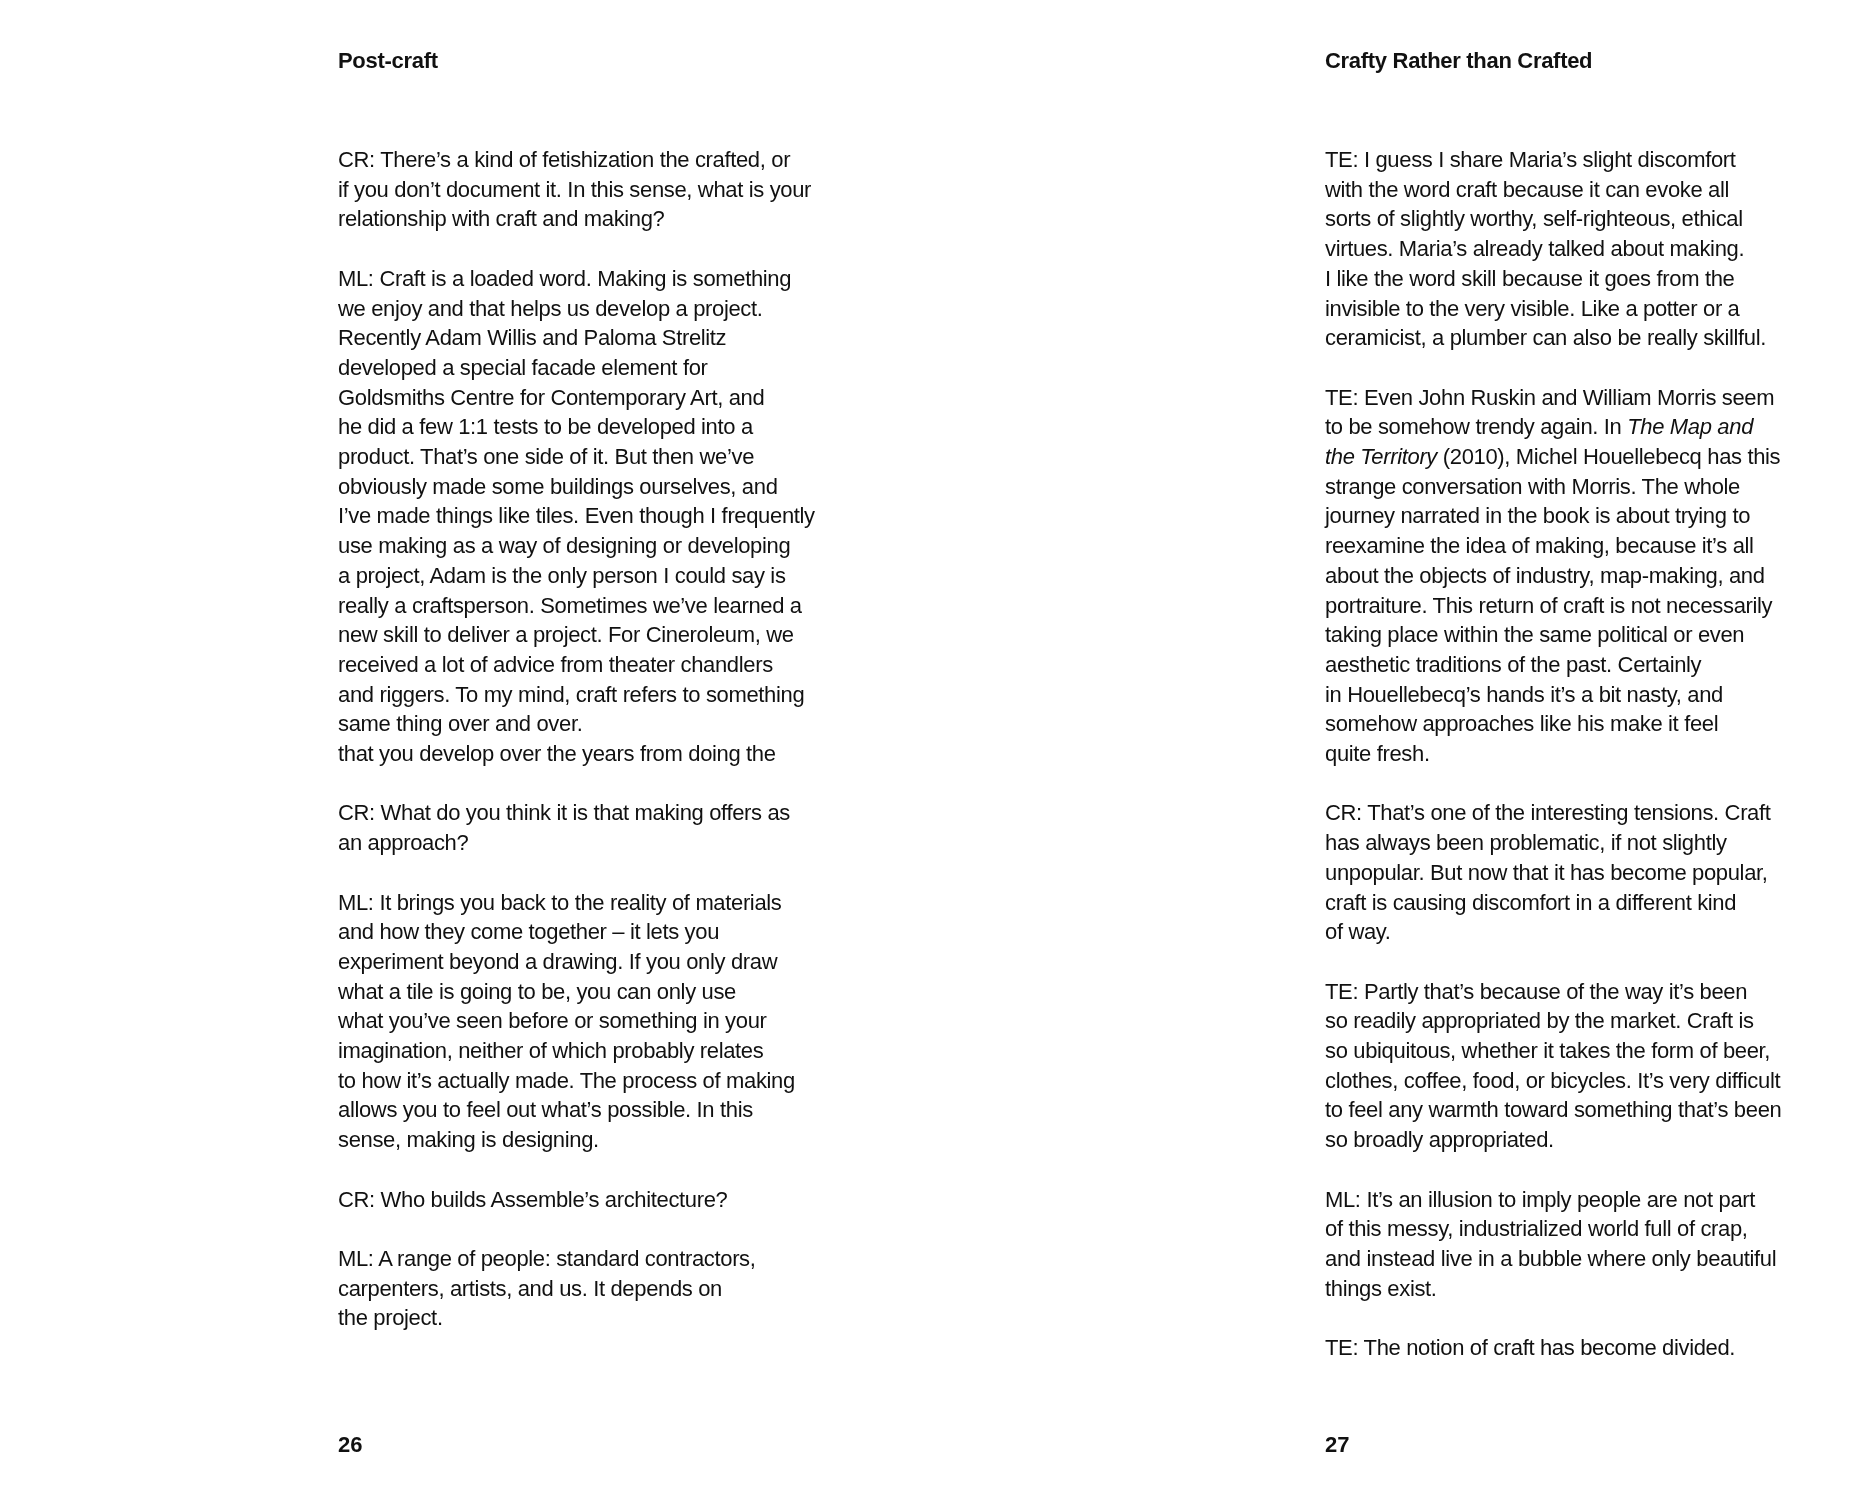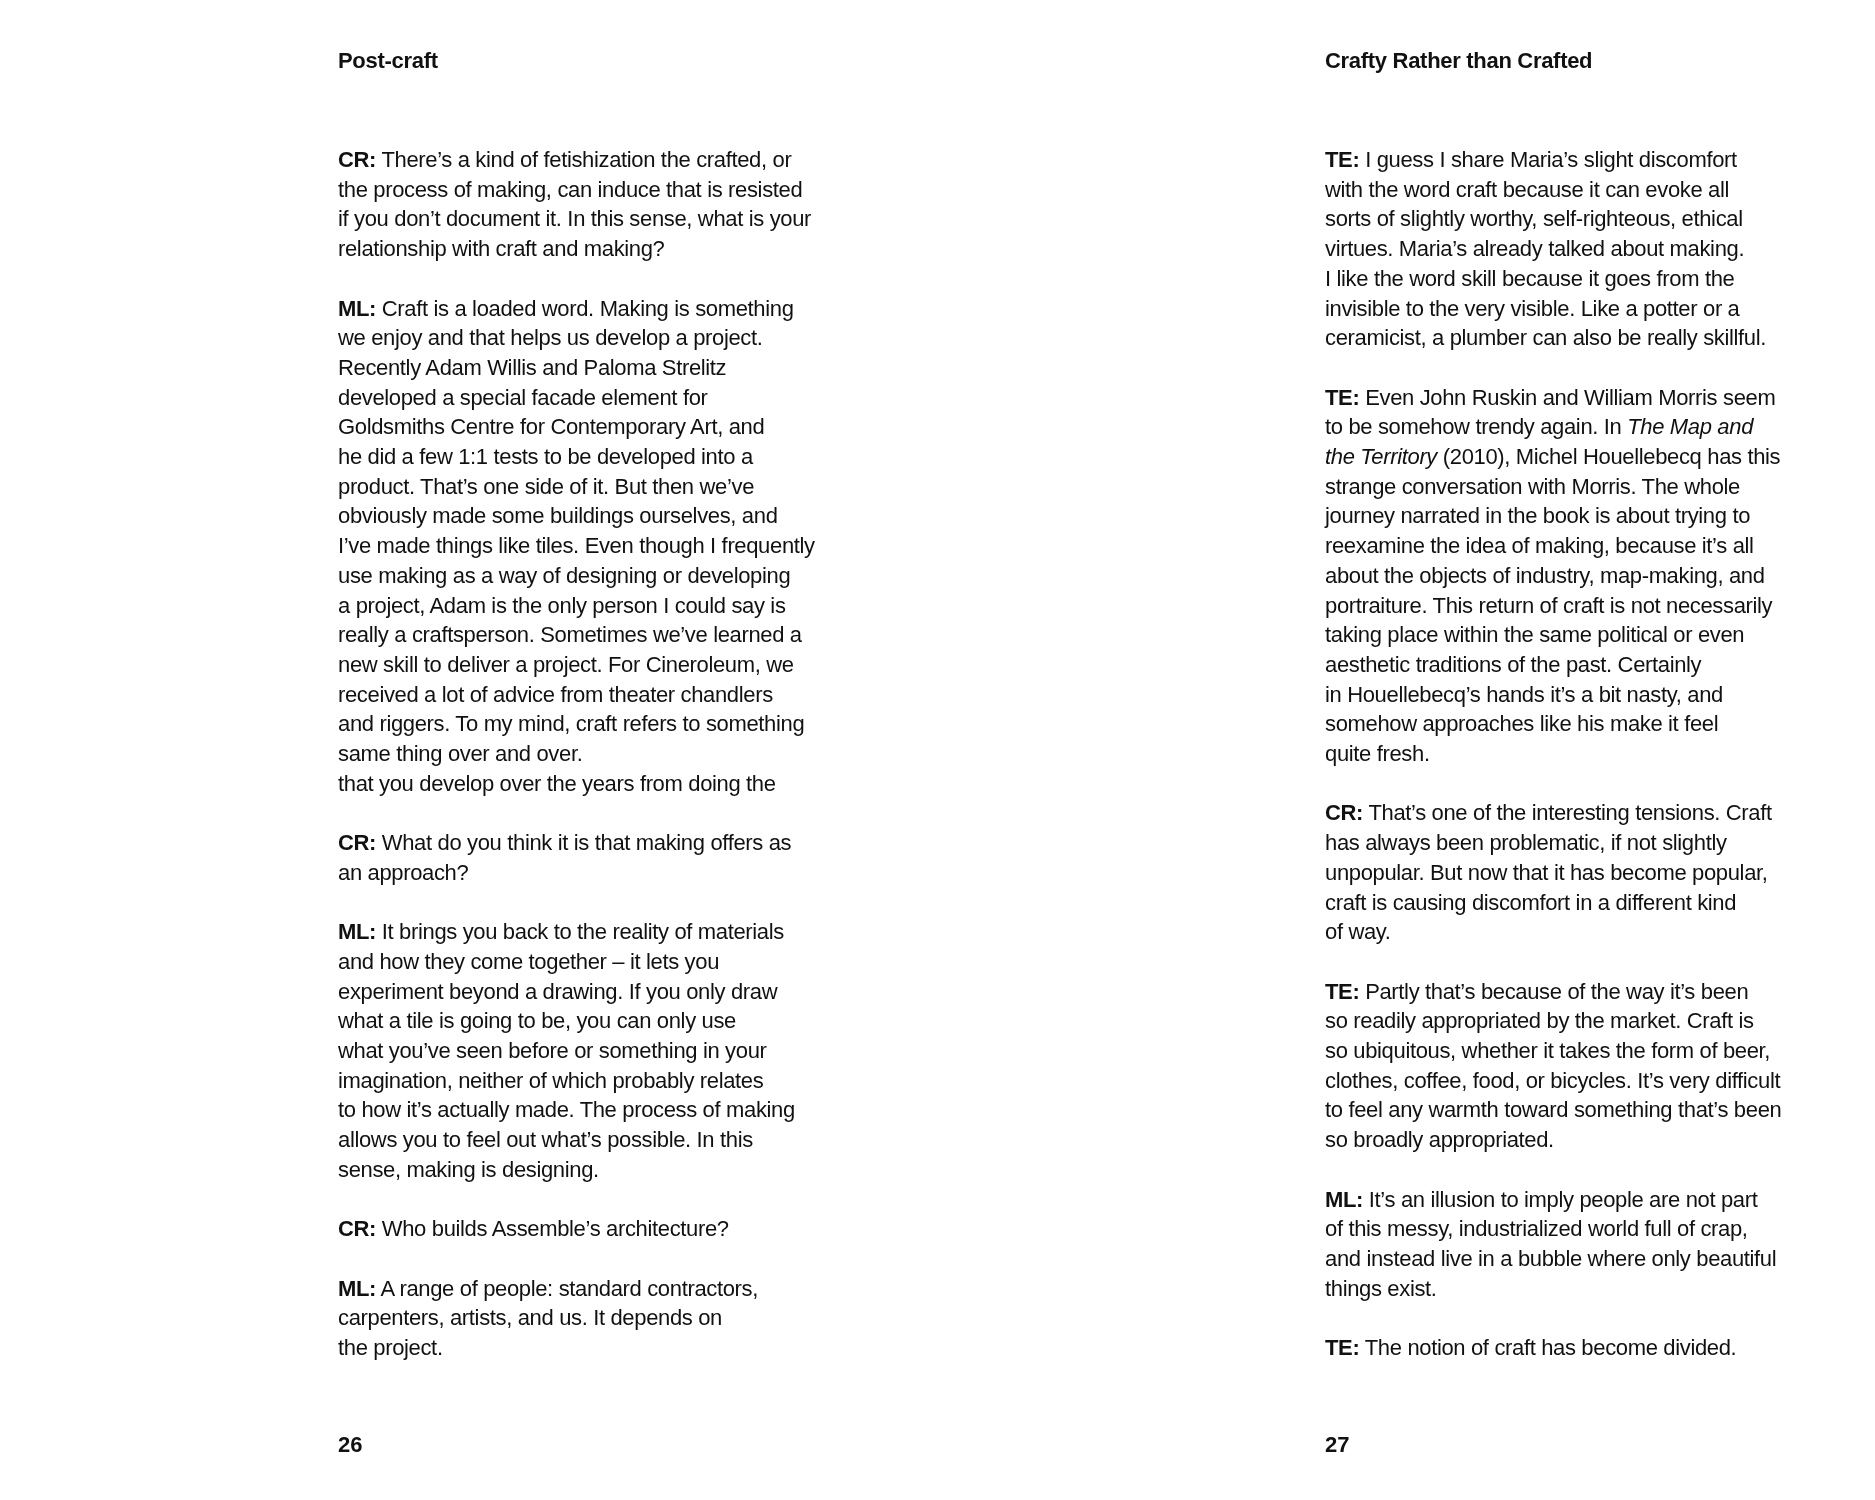--- a/index.html
+++ b/index.html
@@ -41,41 +41,40 @@
       margin: 0 0 29.7px 0;
       font-size: 22px;
       line-height: 29.7px;
       letter-spacing: -0.35px;
     }
     .line {
       display: block;
       white-space: nowrap;
     }
     .speaker {
-      font-weight: bold;
+      font-weight: normal;
     }
     .page-number {
       position: absolute;
       top: 1432px;
       left: 0;
       font-size: 22px;
       font-weight: bold;
     }
     em { font-style: italic; }
   </style>
 </head>
 <body>
 
 <div class="page page-left">
   <div class="running-head">Post-craft</div>
   <div class="body-text">
 
     <p class="para">
       <span class="line"><span class="speaker">CR:</span><span> There’s a kind of fetishization the crafted, or</span></span>
-      <span class="line">the process of making, can induce that is resisted</span>
       <span class="line">if you don’t document it. In this sense, what is your</span>
       <span class="line">relationship with craft and making?</span>
     </p>
 
     <p class="para">
       <span class="line"><span class="speaker">ML:</span><span> Craft is a loaded word. Making is something</span></span>
       <span class="line">we enjoy and that helps us develop a project.</span>
       <span class="line">Recently Adam Willis and Paloma Strelitz</span>
       <span class="line">developed a special facade element for</span>
       <span class="line">Goldsmiths Centre for Contemporary Art, and</span>

